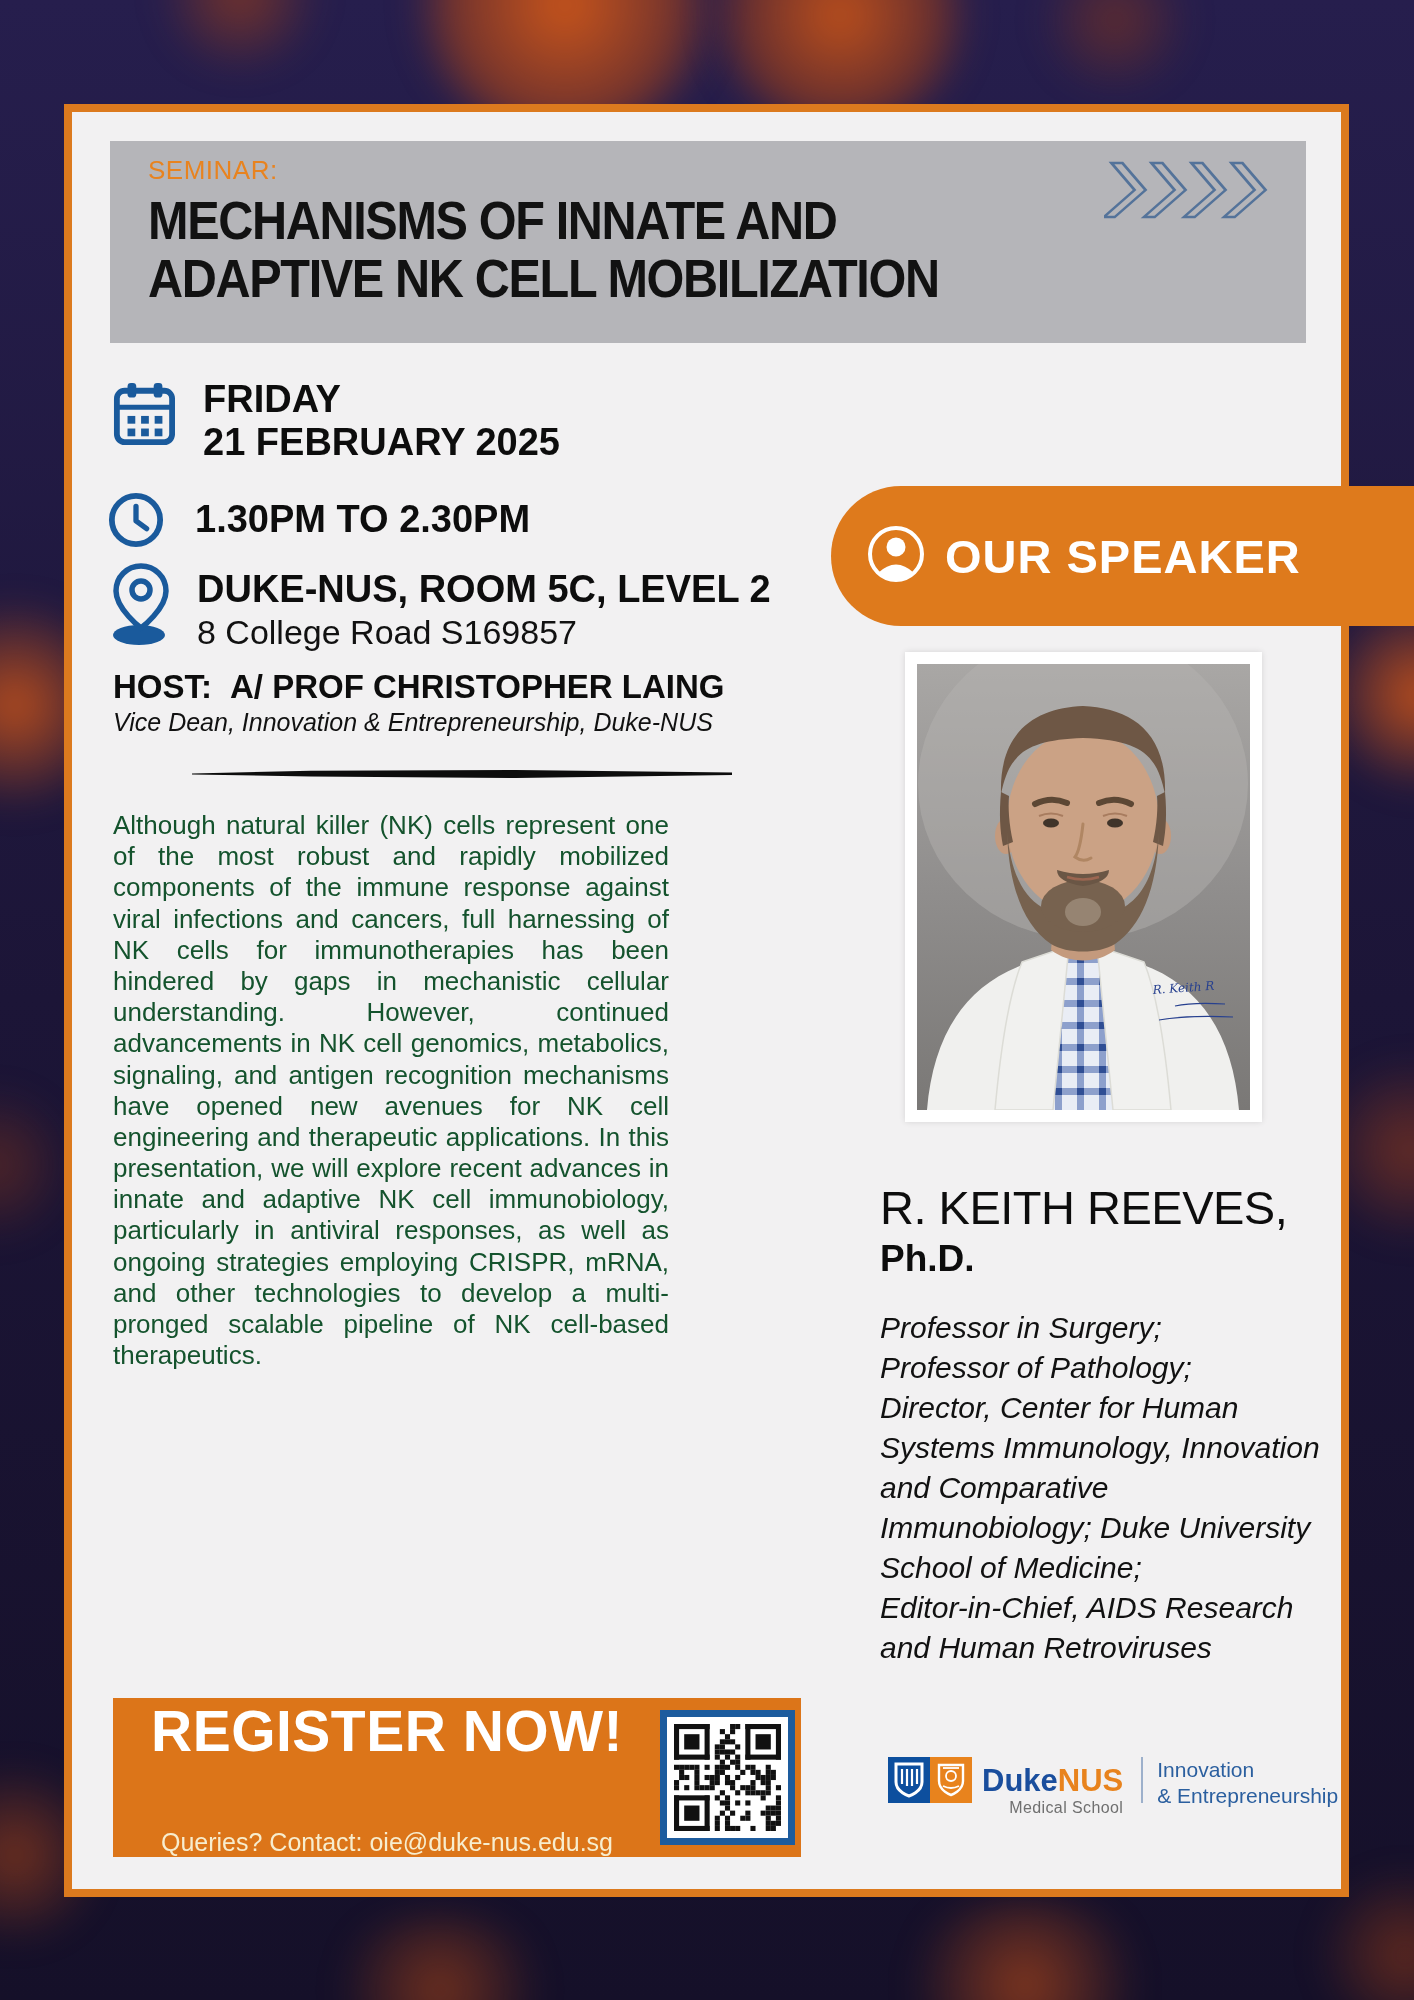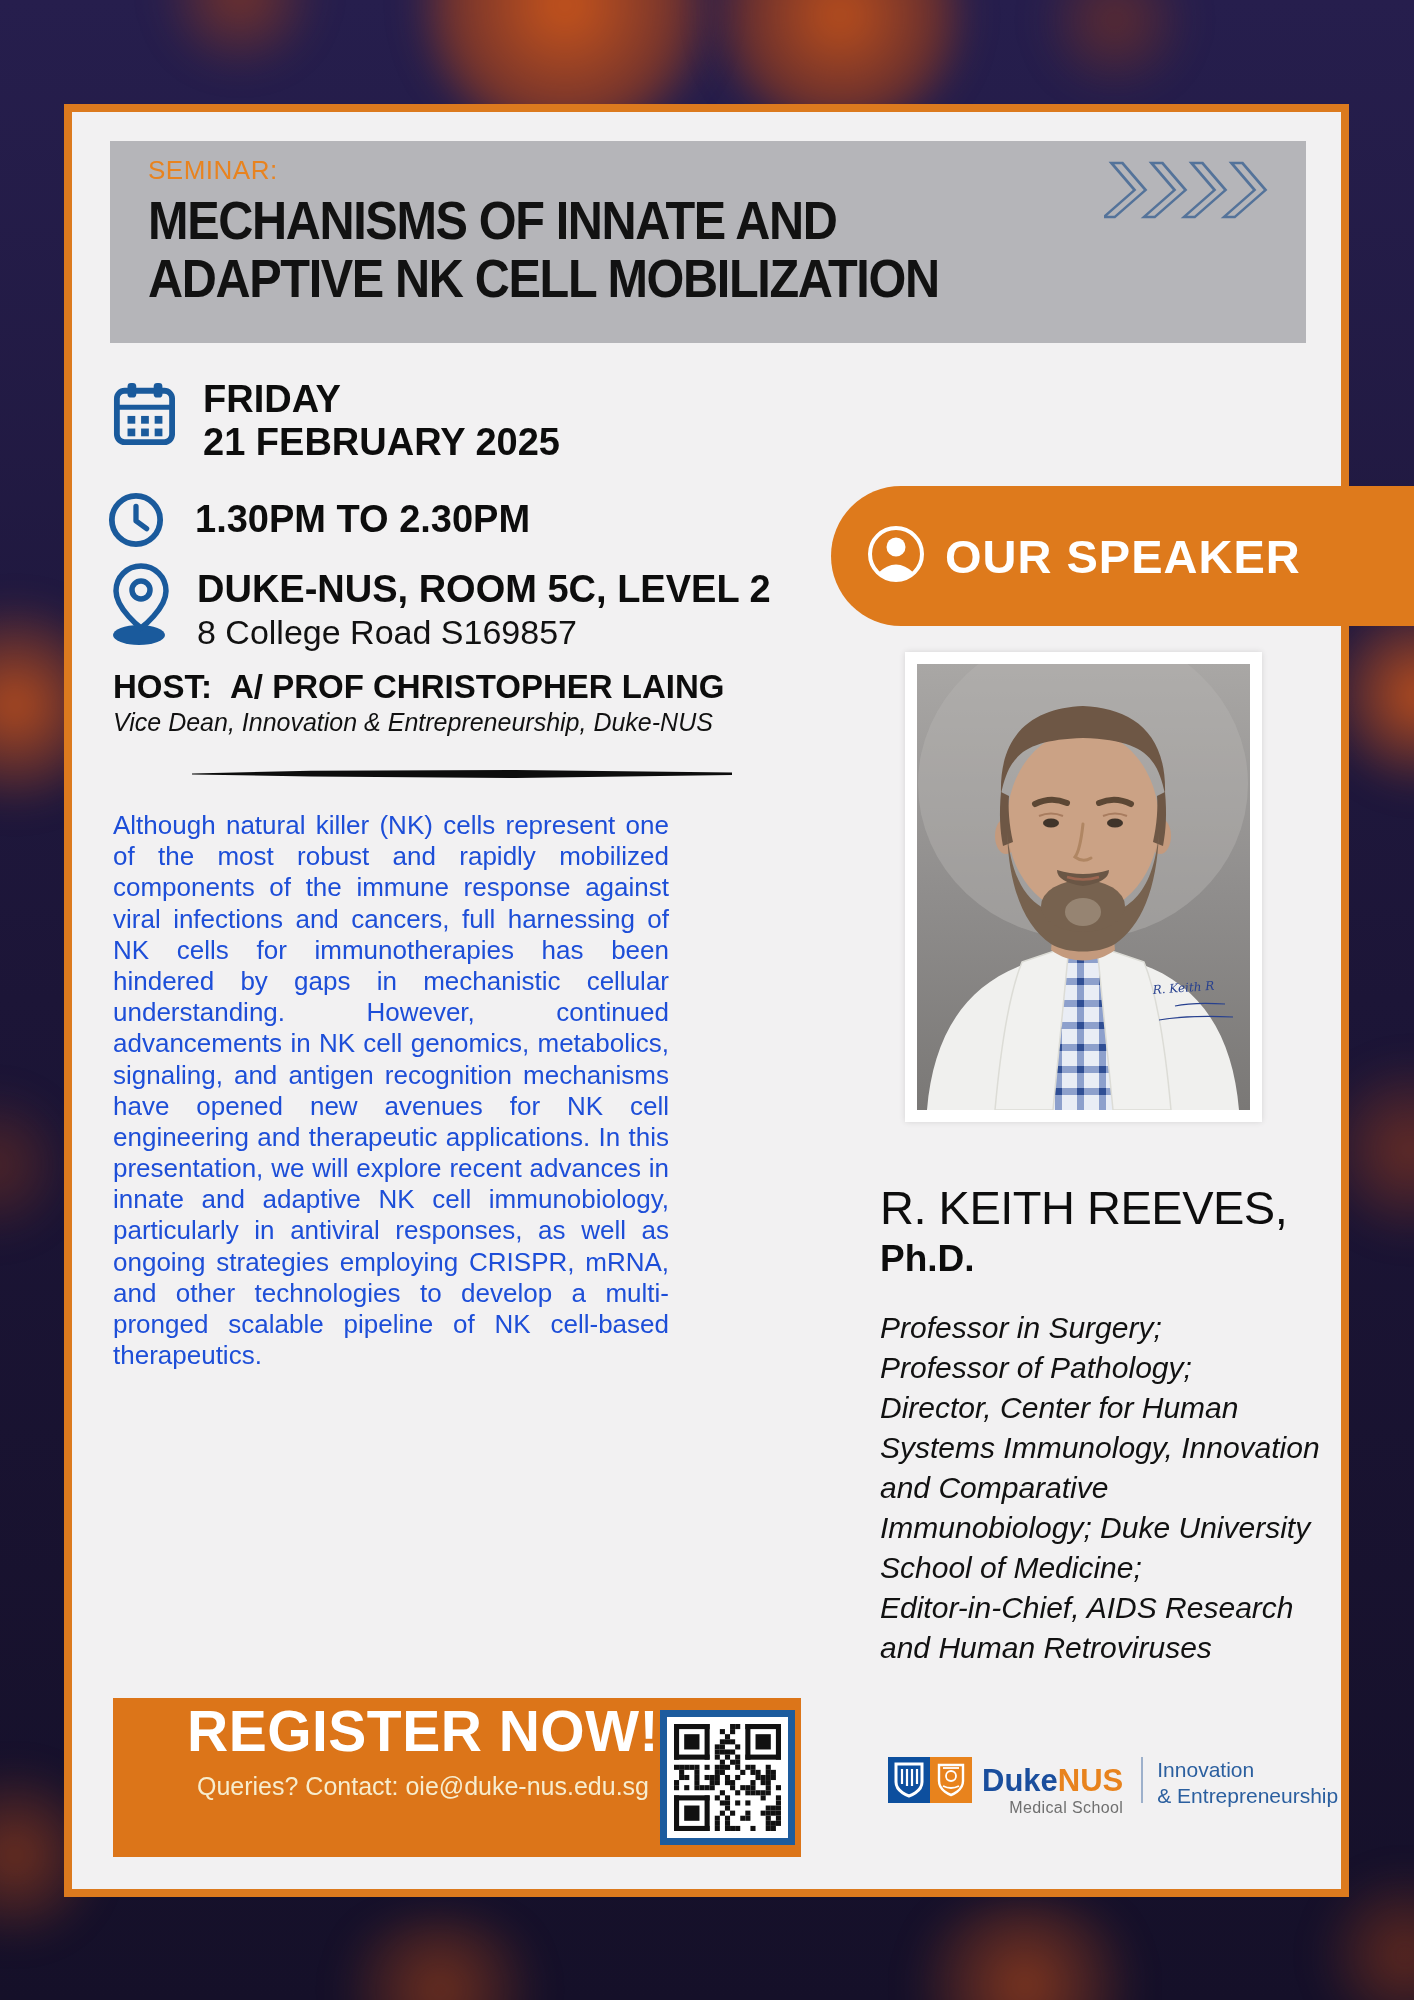--- a/index.html
+++ b/index.html
@@ -32,26 +32,26 @@
   .info-sub{font-size:34px;font-weight:normal;color:#111;margin-top:2px;}
   .host-line{position:absolute;left:41px;top:556px;font-size:33px;font-weight:bold;color:#0d0d0d;}
   .host-line .host-label{margin-right:18px;}
   .host-title{position:absolute;left:41px;top:596px;font-size:25px;font-style:italic;color:#111;}
   .divider{
     position:absolute;left:120px;top:658px;width:540px;height:8px;background:#0d0d0d;
     clip-path:polygon(0% 45%,22% 8%,60% 0%,100% 30%,100% 62%,60% 100%,22% 82%,0% 55%);
   }
   .abstract{
     position:absolute;left:41px;top:698px;width:556px;
-    font-size:26px;line-height:1.2;color:#1d4ed8;text-align:justify;margin:0;
+    font-size:26px;line-height:1.2;color:#14532d;text-align:justify;margin:0;
   }
   
   .register-box{position:absolute;left:41px;top:1586px;width:688px;height:159px;background:#DC7519;}
   .register-inner{position:absolute;left:0;top:0;width:548px;height:100%;
-    display:flex;flex-direction:column;align-items:center;justify-content:flex-start;margin-left:36px;}
+    display:flex;flex-direction:column;align-items:center;justify-content:space-between;}
   .cta{font-size:57px;font-weight:bold;color:#fff;letter-spacing:.5px;white-space:nowrap;}
   .contact{font-size:25px;color:#F7EDCE;margin-top:8px;white-space:nowrap;}
   .qr-frame{
     position:absolute;right:6px;top:12px;width:135px;height:135px;box-sizing:border-box;
     border:7px solid #1D5C9E;background:#fff;display:flex;align-items:center;justify-content:center;
   }
   
   .speaker-banner{
     position:absolute;left:831px;top:486px;width:583px;height:140px;z-index:6;
     background:#DE7A1C;border-radius:70px 0 0 70px;

